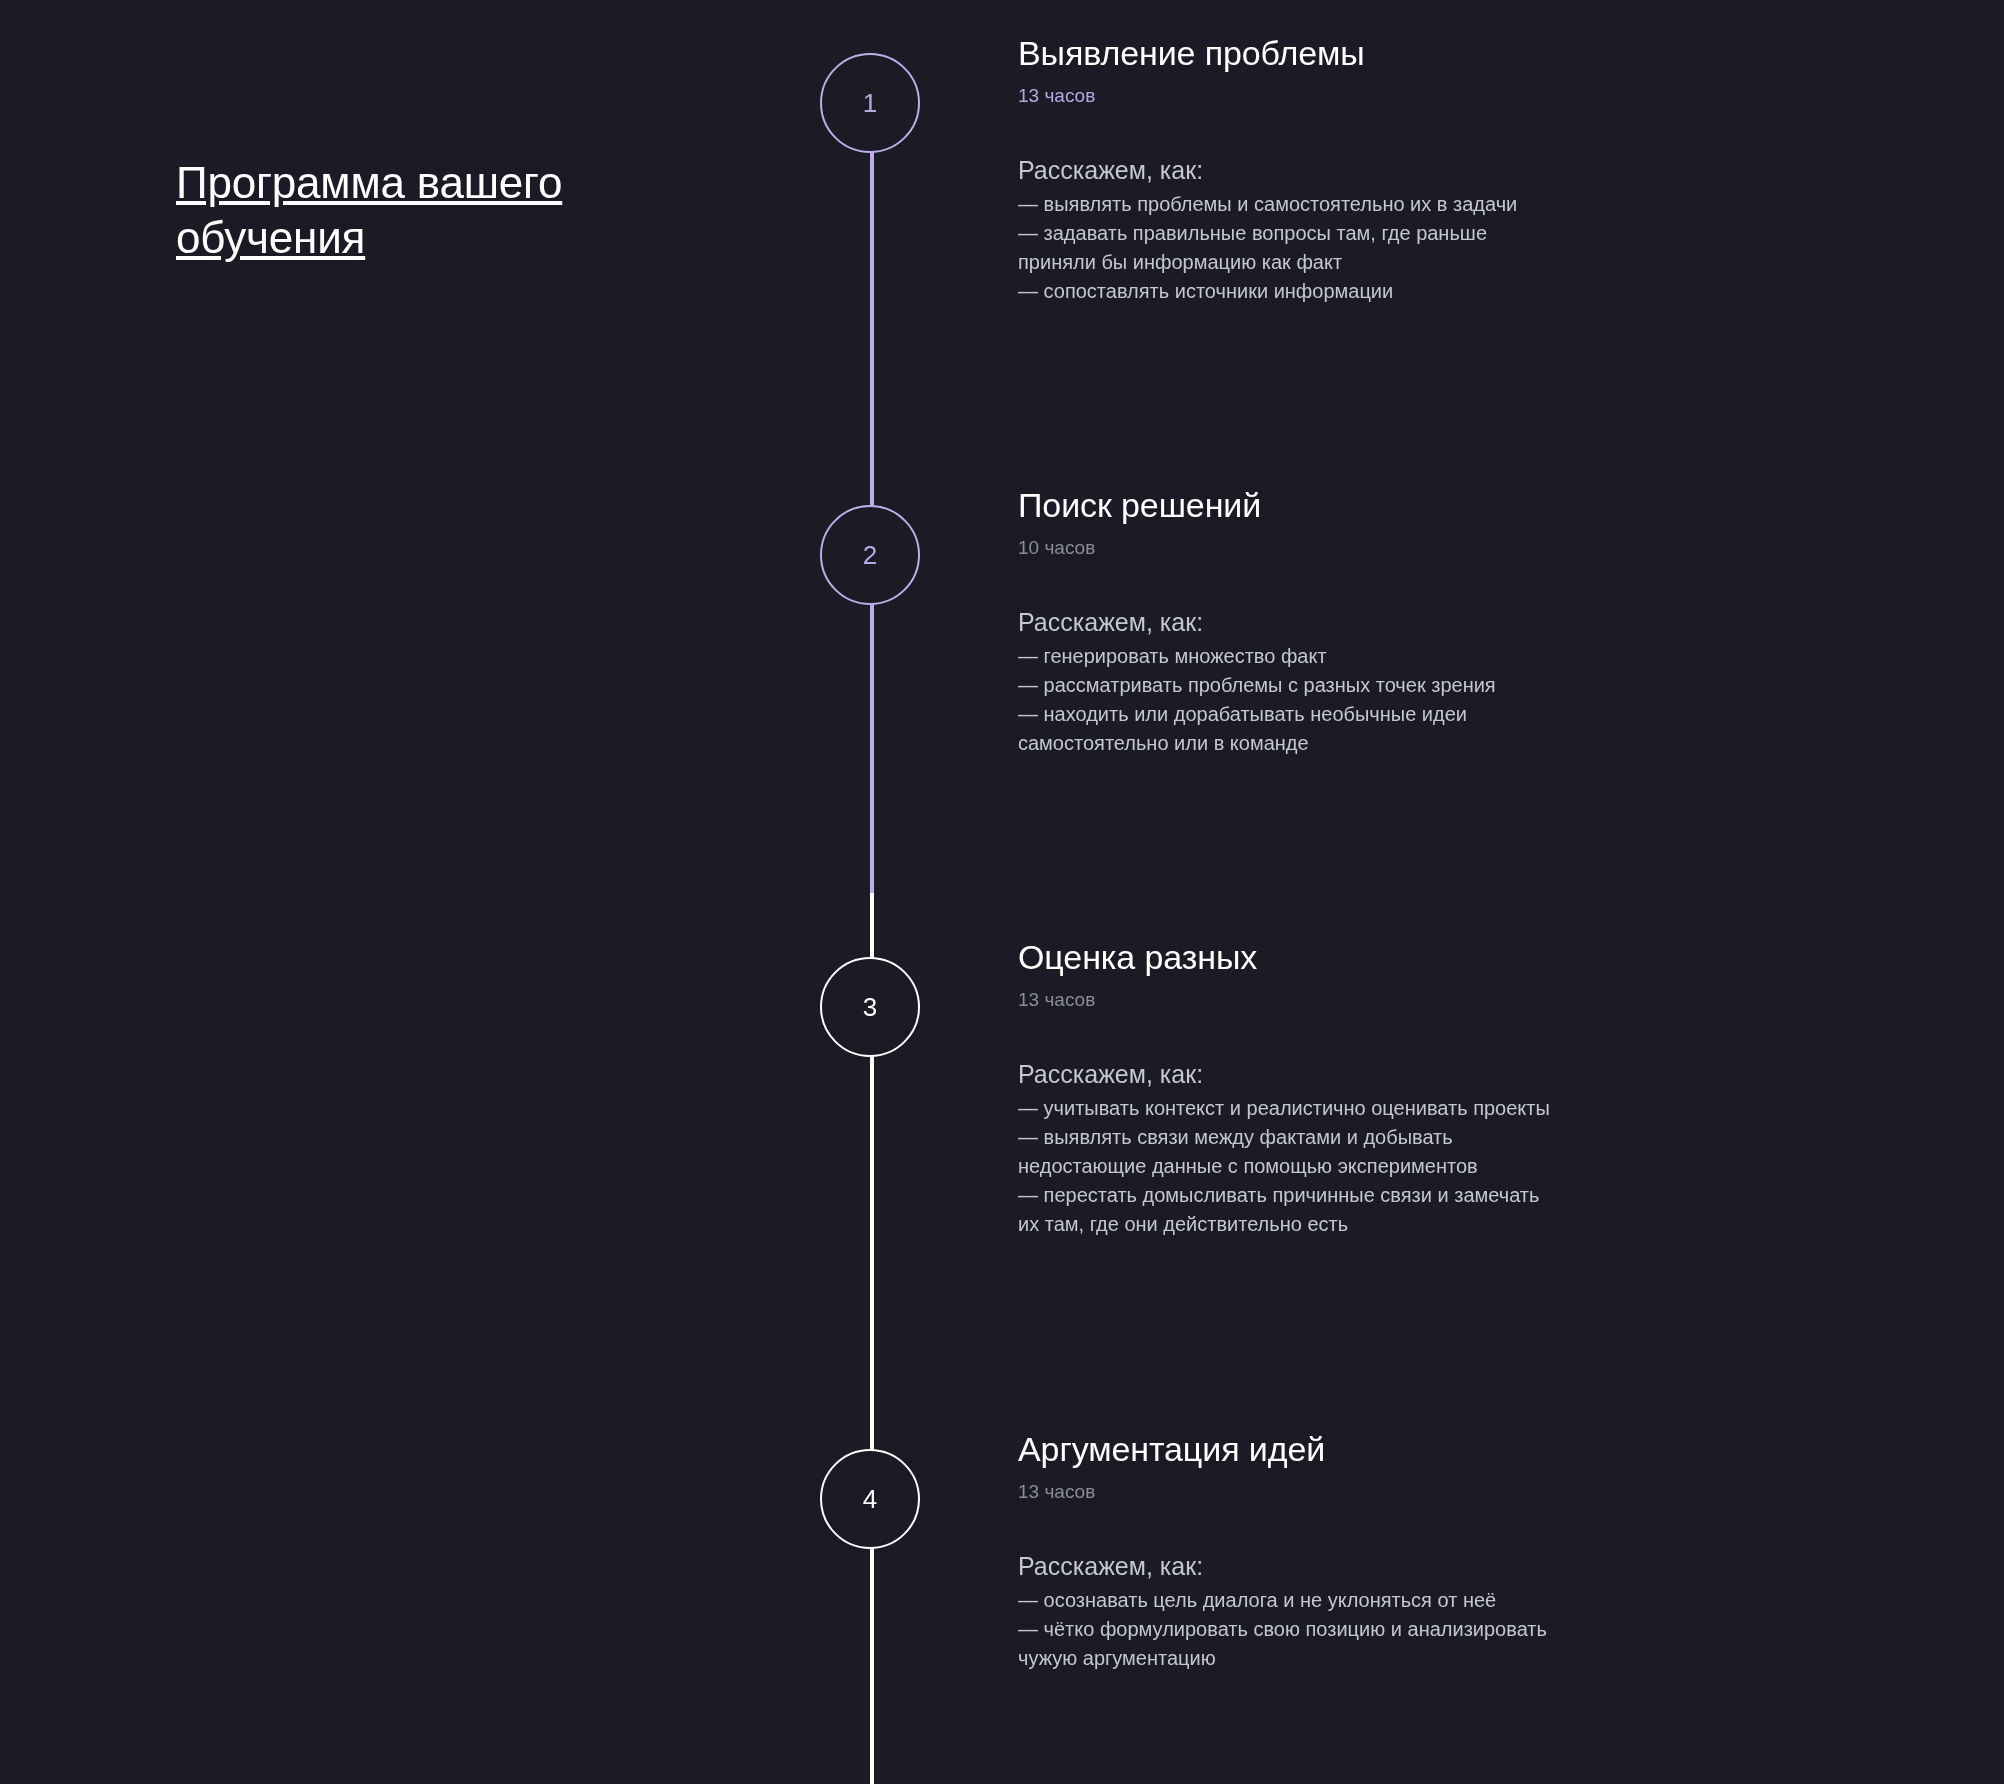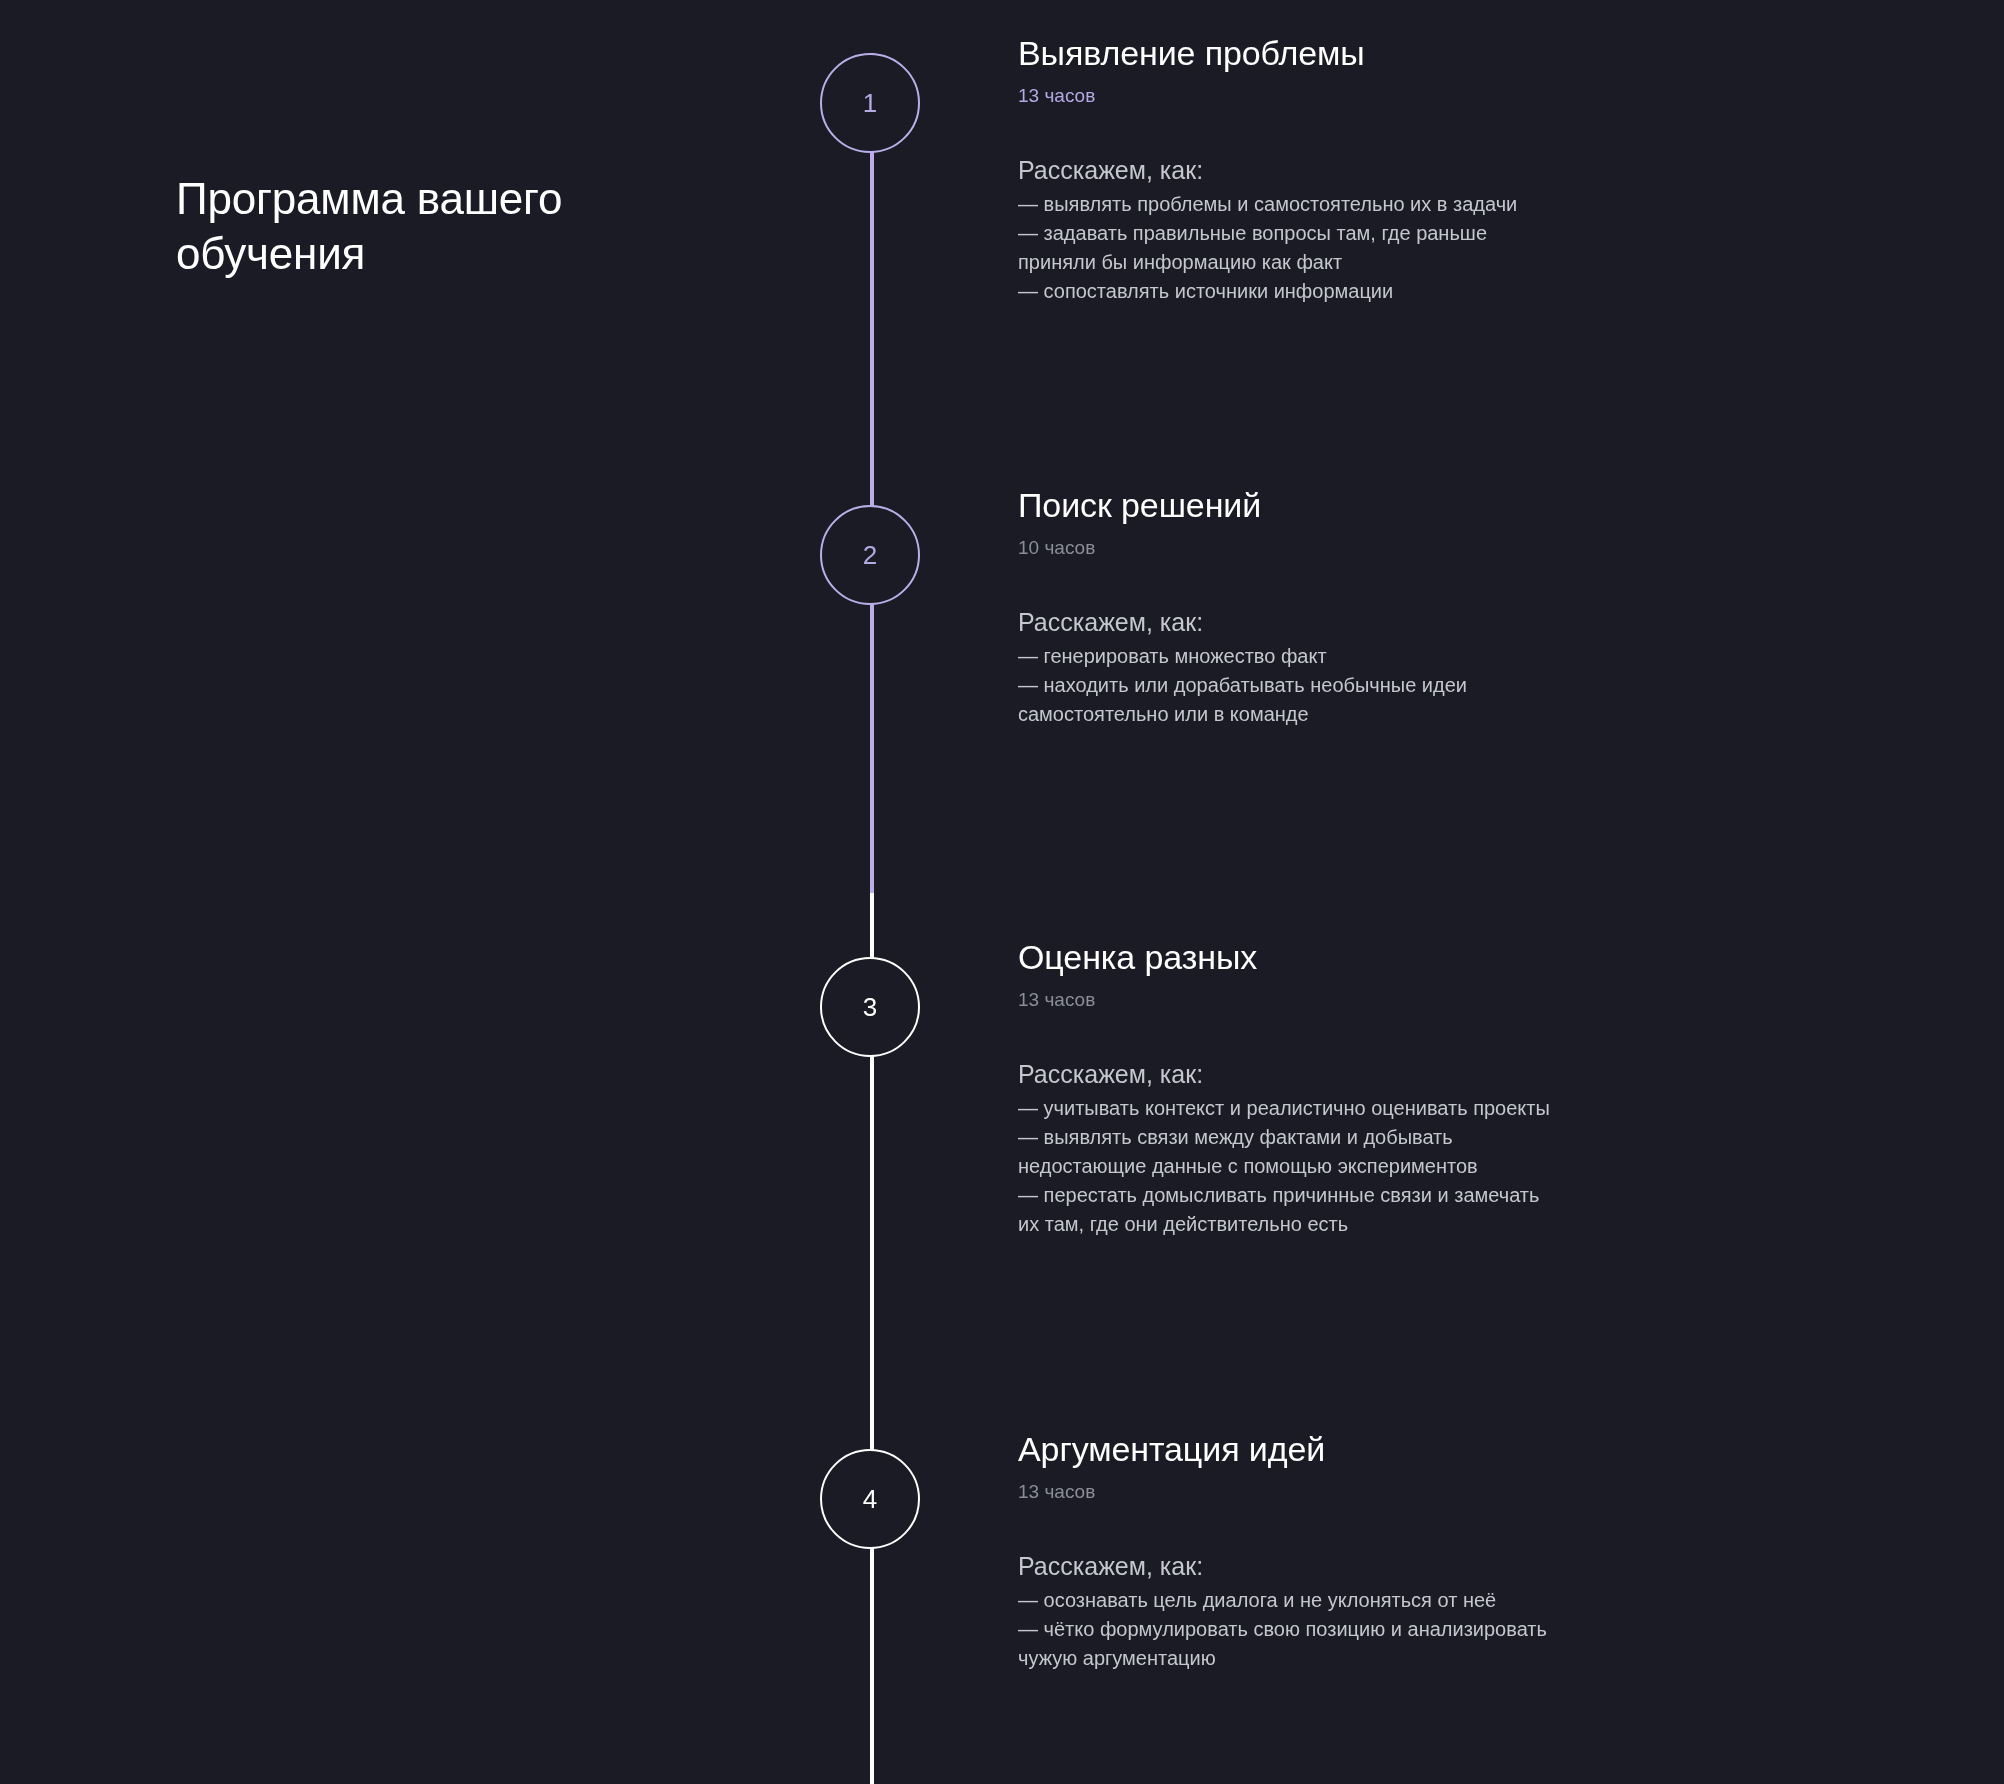--- a/index.html
+++ b/index.html
@@ -26,22 +26,23 @@
   .page{
     position:relative;
     width:2004px;
     height:1784px;
   }
 
   
   .intro{
     position:absolute;
     left:176px;
-    top:171px;
+    top:155px;
     width:560px;
+    text-decoration:underline;
   }
   .intro-title{
     font-size:44px;
     line-height:1.26;
     font-weight:400;
     color:var(--white);
     letter-spacing:-0.2px;
   }
 
   
@@ -188,20 +189,21 @@
     <div class="step step-2">
       <div class="marker">
         <span class="marker-number">2</span>
       </div>
       <div class="step-body">
         <h2 class="step-title">Поиск решений</h2>
         <div class="step-hours">10 часов</div>
         <p class="step-lead">Расскажем, как:</p>
         <ul class="step-list">
           <li>— генерировать множество факт</li>
+          <li>— рассматривать проблемы с разных точек зрения</li>
           <li>— находить или дорабатывать необычные идеи
 самостоятельно или в команде</li>
         </ul>
       </div>
     </div>
 
     <div class="step step-3">
       <div class="marker is-white">
         <span class="marker-number">3</span>
       </div>

